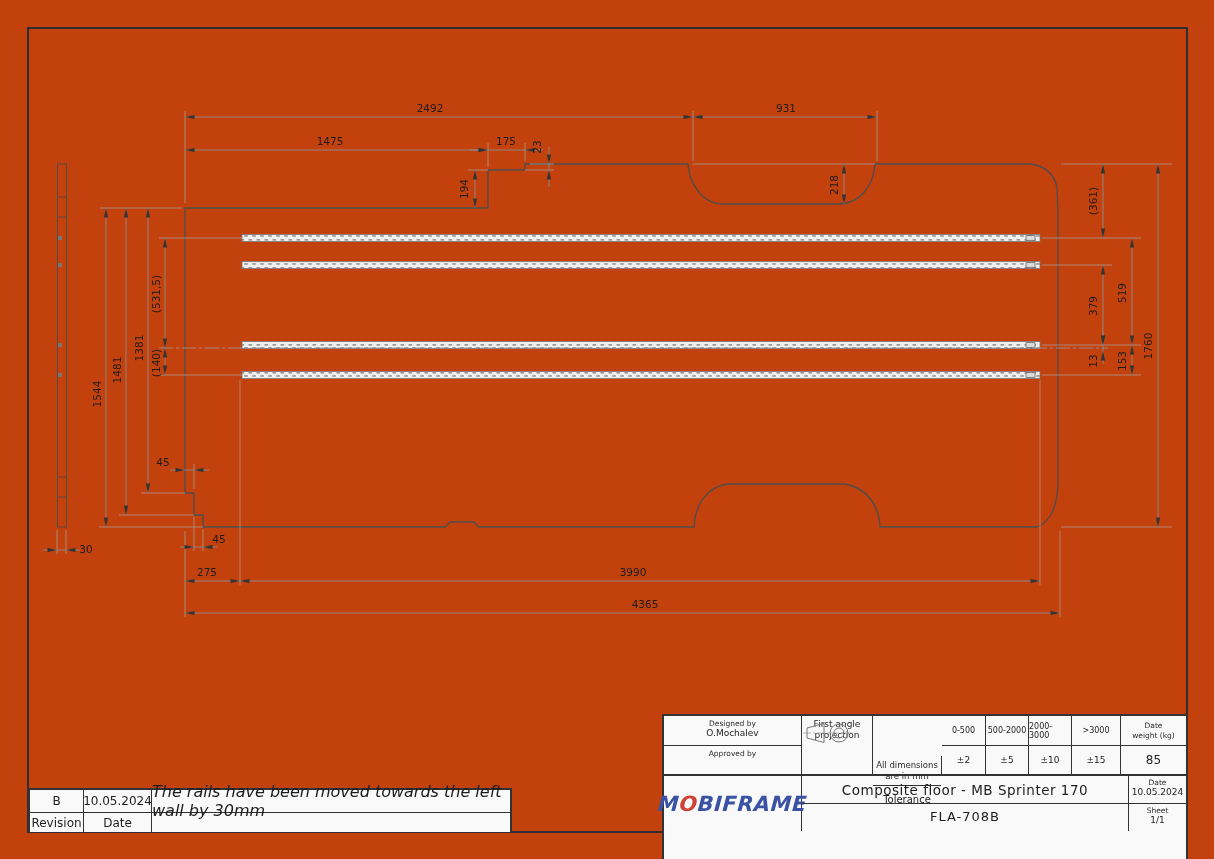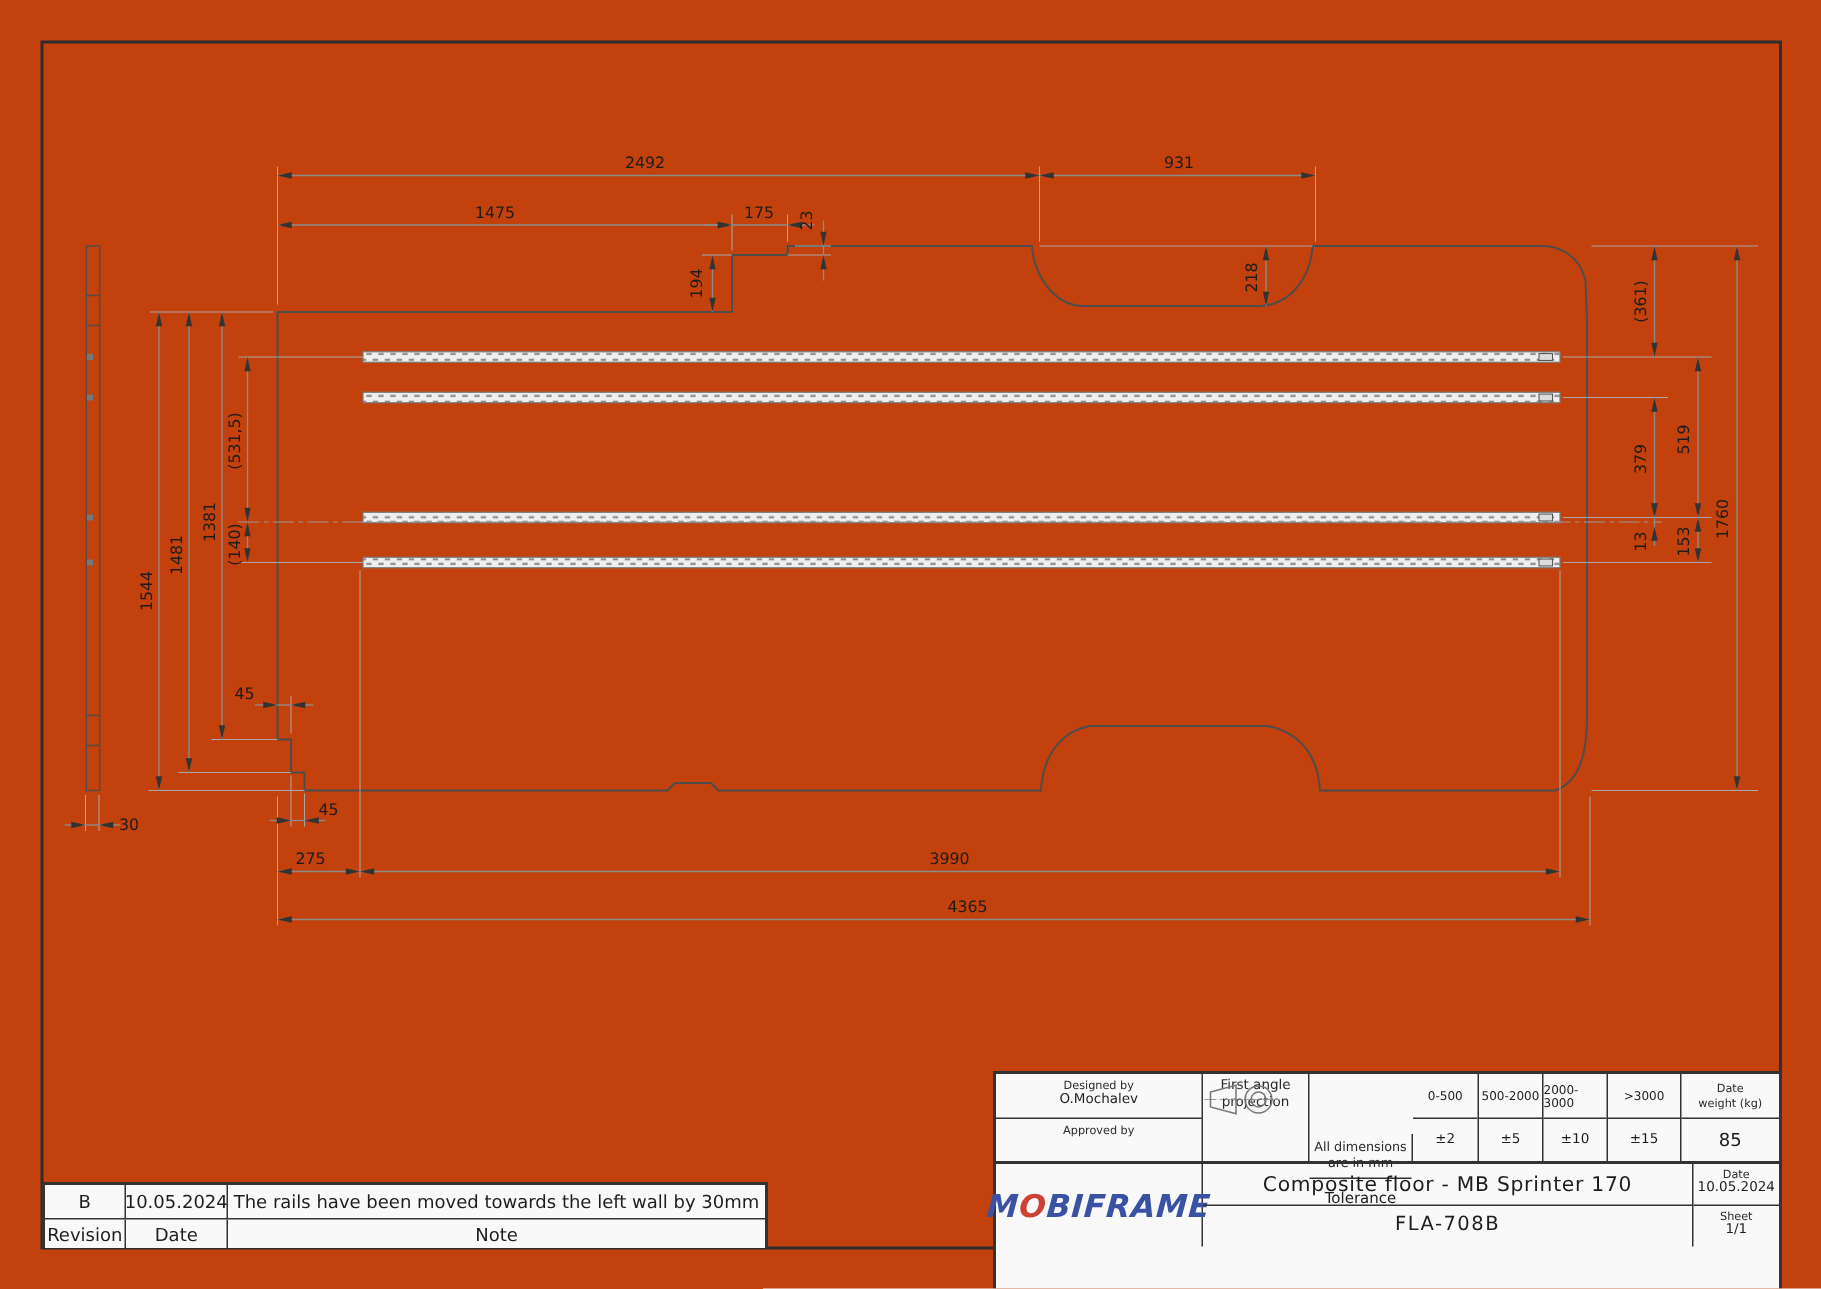--- a/index.html
+++ b/index.html
@@ -43,21 +43,21 @@
   .title-cell .t-bot{height:25px;display:flex;align-items:center;justify-content:center;font-size:13px;letter-spacing:1px;}
   .date-cell{flex:1;}
   .date-cell .d1{height:28px;border-bottom:1.4px solid #333;padding-top:2px;}
   .date-cell .d2{height:25px;padding-top:2px;}
   .rev{left:28px;top:788px;width:484px;height:44px;border:2px solid #333;border-bottom:none;background:#f9f9f9;}
   .rev *{box-sizing:border-box;}
   .rev .r1{height:23px;border-bottom:1.4px solid #333;display:flex;}
   .rev .r2{height:19px;display:flex;}
   .rev .c-rev{width:54px;border-right:1.4px solid #333;display:flex;align-items:center;justify-content:center;font-size:12px;}
   .rev .c-date{width:68px;border-right:1.4px solid #333;display:flex;align-items:center;justify-content:center;font-size:12px;}
-  .rev .c-note{flex:1;display:flex;align-items:center;justify-content:center;font-size:12px;}
+  .rev .c-note{flex:1;display:flex;align-items:center;justify-content:center;font-size:16px;font-style:italic;}
   .projsym{margin-top:4px;}
 </style>
 </head>
 <body>
 
 <div class="sheet">
 
 <svg width="1214" height="859" viewBox="0 0 1214 859">
   <defs>
     <marker id="arw" markerUnits="userSpaceOnUse" markerWidth="12" markerHeight="6" refX="11.5" refY="3" orient="auto-start-reverse">
@@ -294,17 +294,16 @@
 
 <div class="ov rev">
   <div class="r1">
     <div class="c-rev">B</div>
     <div class="c-date">10.05.2024</div>
     <div class="c-note">The rails have been moved towards the left wall by 30mm</div>
   </div>
   <div class="r2">
     <div class="c-rev">Revision</div>
     <div class="c-date">Date</div>
-    <div class="c-note">Note</div>
   </div>
 </div>
 
 </div>
 
 </body></html>

